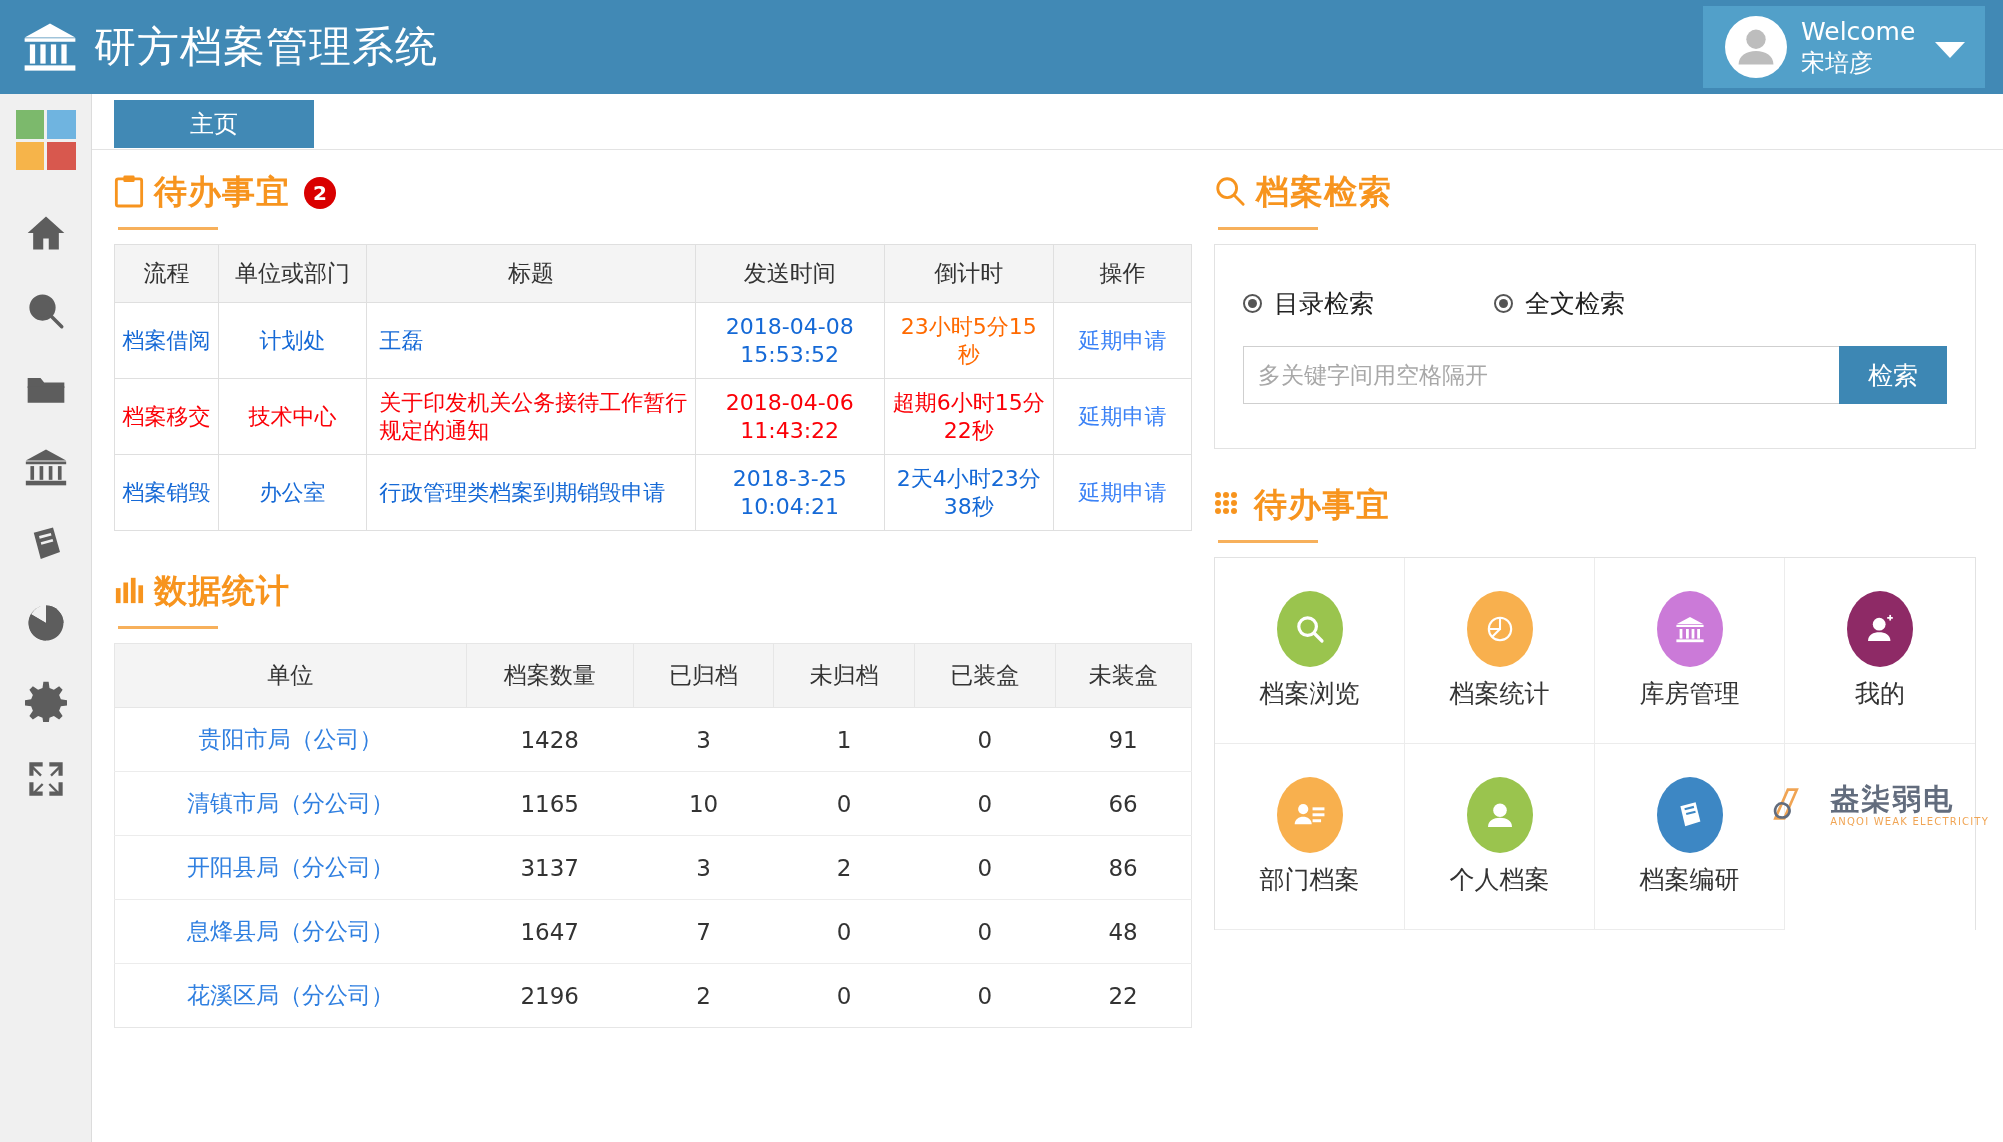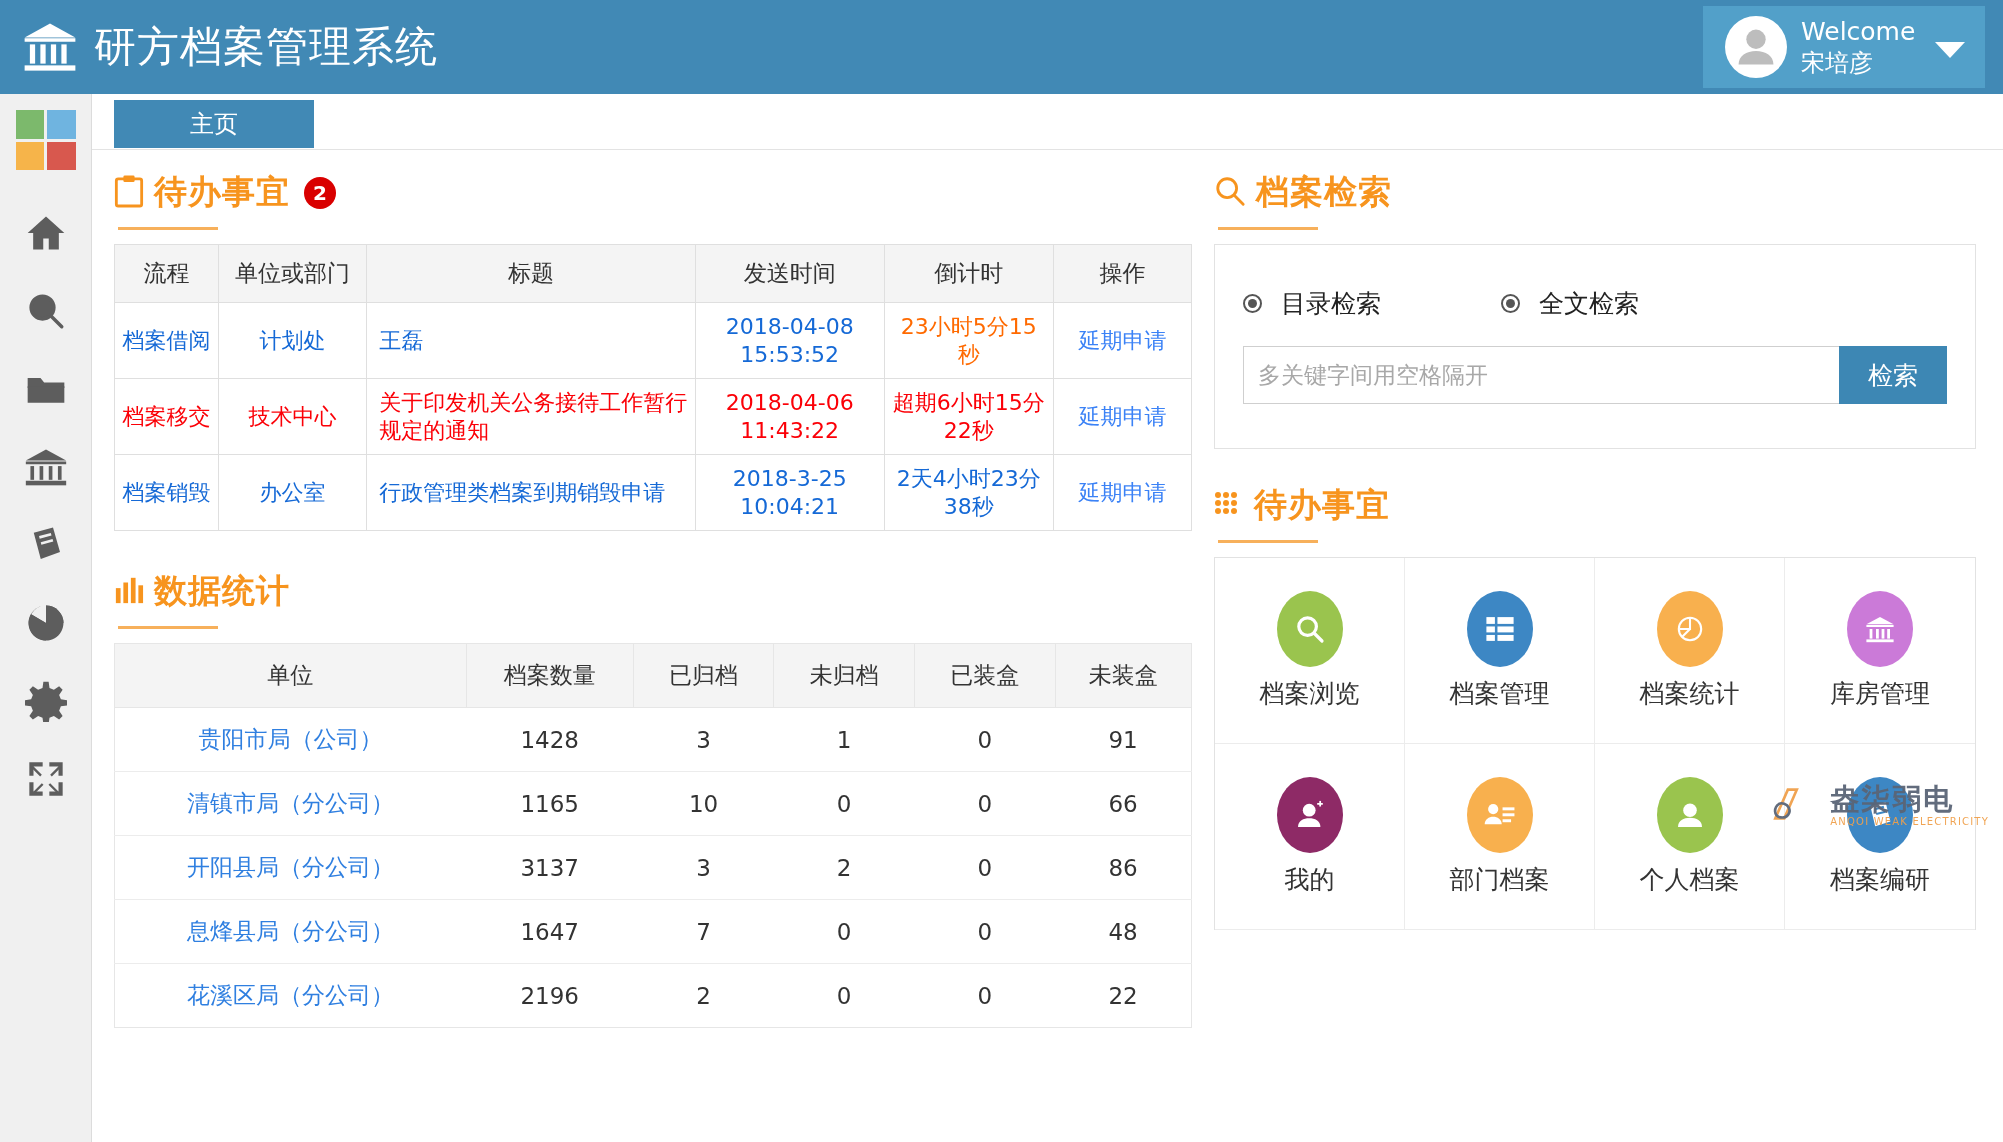--- a/index.html
+++ b/index.html
@@ -114,21 +114,21 @@
   }
   .stat-table td.unit { color:#2f7fe0; }
   .stat-table tr:last-child td { border-bottom:none; }
 
   
   .search-panel {
     width:762px; border:1px solid #e2e2e2; background:#fff;
     padding:42px 28px 44px 28px; margin-top:2px;
   }
   .radio-row { display:flex; align-items:center; gap:120px; margin-bottom:26px; }
-  .radio-opt { display:flex; align-items:center; gap:19px; font-size:25px; color:#222; }
+  .radio-opt { display:flex; align-items:center; gap:12px; font-size:25px; color:#222; }
   .radio-dot {
     width:19px;height:19px;border-radius:50%;border:2px solid #555;
     display:flex;align-items:center;justify-content:center; flex:none;
   }
   .radio-dot::after { content:""; width:9px;height:9px;border-radius:50%;background:#555; }
   .search-row { display:flex; }
   .search-input {
     flex:1; height:58px; border:1px solid #cfcfcf; border-right:none;
     font-size:23px; padding:0 14px; color:#333; outline:none;
     font-family:Liberation Sans, sans-serif; background:#fff;
@@ -465,33 +465,20 @@
           <div class="sc-cell">
             <span class="sc-ico" style="background:#9ac44e">
               <svg viewBox="0 0 40 40" width="32" height="32" fill="none" stroke="#fff" stroke-width="4">
                 <circle cx="17" cy="17" r="11"></circle>
                   <line x1="25" y1="25" x2="35" y2="35" stroke-linecap="round"></line>
               </svg>
             </span>
             <span class="sc-label">档案浏览</span>
           </div>
 
-          <div class="sc-cell">
-            <span class="sc-ico" style="background:#3d87c4">
-              <svg viewBox="0 0 40 40" width="34" height="34" fill="#fff">
-                <rect x="4" y="6" width="10" height="8"></rect>
-                  <rect x="17" y="6" width="19" height="8"></rect>
-                <rect x="4" y="17" width="10" height="7"></rect>
-                  <rect x="17" y="17" width="19" height="7"></rect>
-                <rect x="4" y="27" width="10" height="7"></rect>
-                  <rect x="17" y="27" width="19" height="7"></rect>
-              </svg>
-            </span>
-            <span class="sc-label">档案管理</span>
-          </div>
 
           <div class="sc-cell">
             <span class="sc-ico" style="background:#f8b04e">
               <svg viewBox="0 0 40 40" width="32" height="32" fill="none" stroke="#fff" stroke-width="2.6">
                 <circle cx="20" cy="20" r="14"></circle>
                 <path d="M20 6v14H7"></path>
                   <path d="M20 20 10 30"></path>
               </svg>
             </span>
             <span class="sc-label">档案统计</span>

